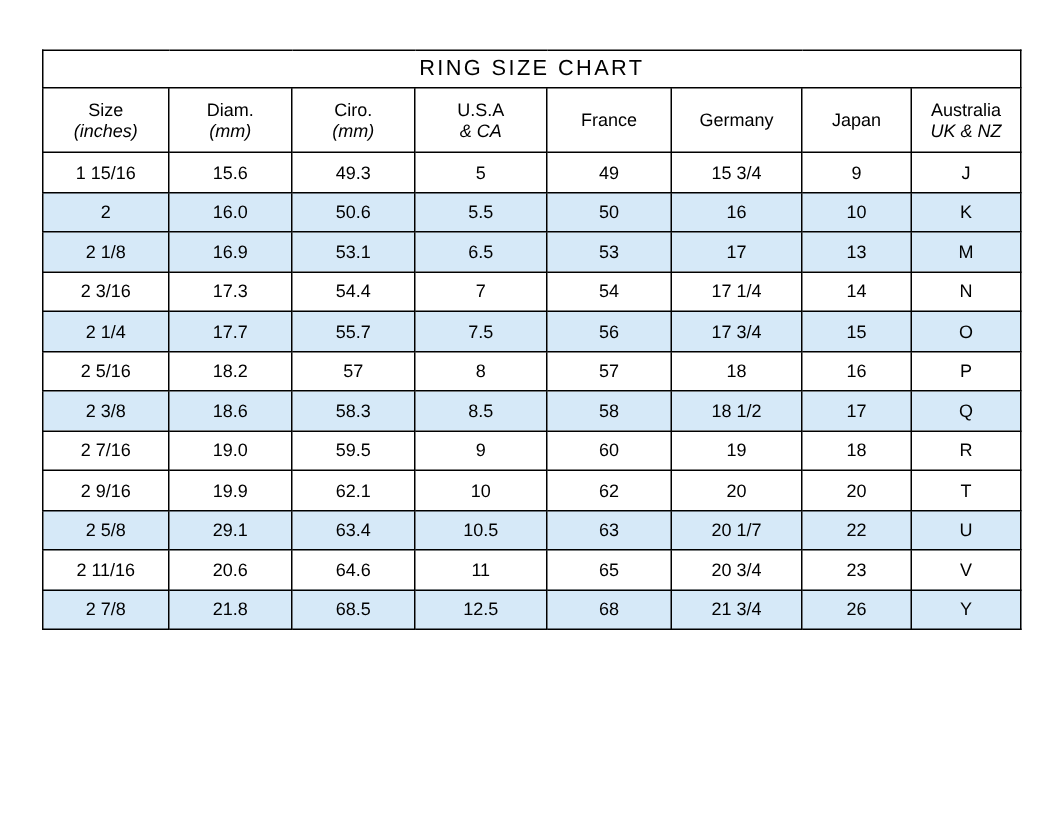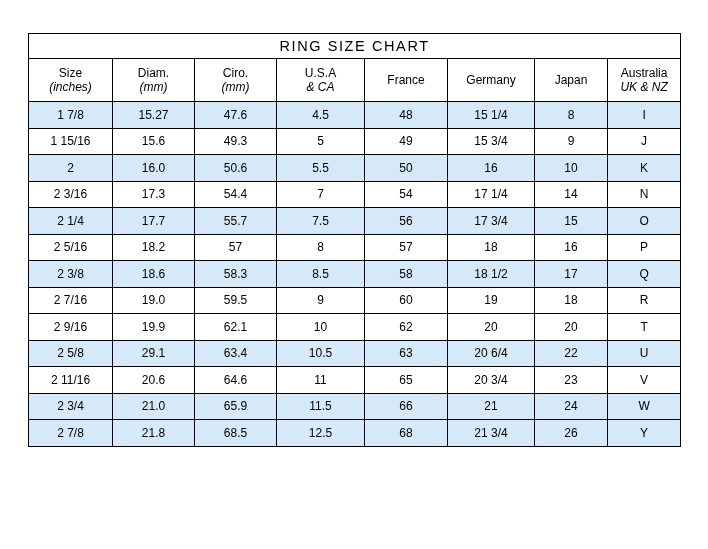--- a/index.html
+++ b/index.html
@@ -122,50 +122,50 @@
           <td>
             <span class="l1">Japan</span>
           </td>
           <td>
             <span class="l1">Australia</span>
             <span class="l2">UK &amp; NZ</span>
           </td>
         </tr>
       </thead>
       <tbody id="table-body">
-          <tr class="alt">
-            <td>1 7/8</td>
-            <td>15.27</td>
-            <td>47.6</td>
-            <td>4.5</td>
-            <td>48</td>
-            <td>15 1/4</td>
-            <td>8</td>
-            <td>I</td>
-          </tr>
           <tr class="plain">
             <td>1 15/16</td>
             <td>15.6</td>
             <td>49.3</td>
             <td>5</td>
             <td>49</td>
             <td>15 3/4</td>
             <td>9</td>
             <td>J</td>
           </tr>
           <tr class="alt">
             <td>2</td>
             <td>16.0</td>
             <td>50.6</td>
             <td>5.5</td>
             <td>50</td>
             <td>16</td>
             <td>10</td>
             <td>K</td>
           </tr>
+          <tr class="alt">
+            <td>2 1/8</td>
+            <td>16.9</td>
+            <td>53.1</td>
+            <td>6.5</td>
+            <td>53</td>
+            <td>17</td>
+            <td>13</td>
+            <td>M</td>
+          </tr>
           <tr class="plain">
             <td>2 3/16</td>
             <td>17.3</td>
             <td>54.4</td>
             <td>7</td>
             <td>54</td>
             <td>17 1/4</td>
             <td>14</td>
             <td>N</td>
           </tr>
@@ -218,45 +218,35 @@
             <td>20</td>
             <td>20</td>
             <td>T</td>
           </tr>
           <tr class="alt">
             <td>2 5/8</td>
             <td>29.1</td>
             <td>63.4</td>
             <td>10.5</td>
             <td>63</td>
-            <td>20 6/4</td>
+            <td>20 1/7</td>
             <td>22</td>
             <td>U</td>
           </tr>
           <tr class="plain">
             <td>2 11/16</td>
             <td>20.6</td>
             <td>64.6</td>
             <td>11</td>
             <td>65</td>
             <td>20 3/4</td>
             <td>23</td>
             <td>V</td>
           </tr>
           <tr class="alt">
-            <td>2 3/4</td>
-            <td>21.0</td>
-            <td>65.9</td>
-            <td>11.5</td>
-            <td>66</td>
-            <td>21</td>
-            <td>24</td>
-            <td>W</td>
-          </tr>
-          <tr class="alt">
             <td>2 7/8</td>
             <td>21.8</td>
             <td>68.5</td>
             <td>12.5</td>
             <td>68</td>
             <td>21 3/4</td>
             <td>26</td>
             <td>Y</td>
           </tr>
         </tbody>

